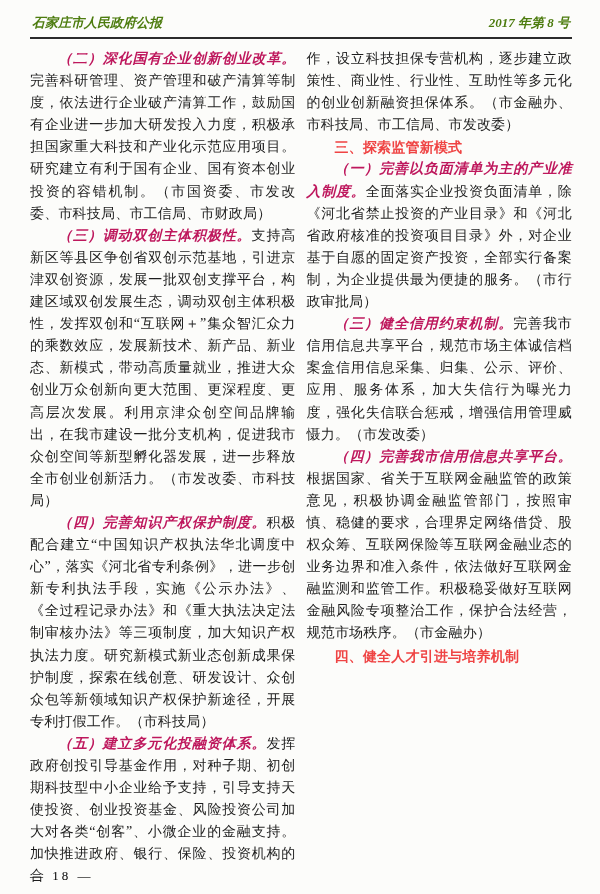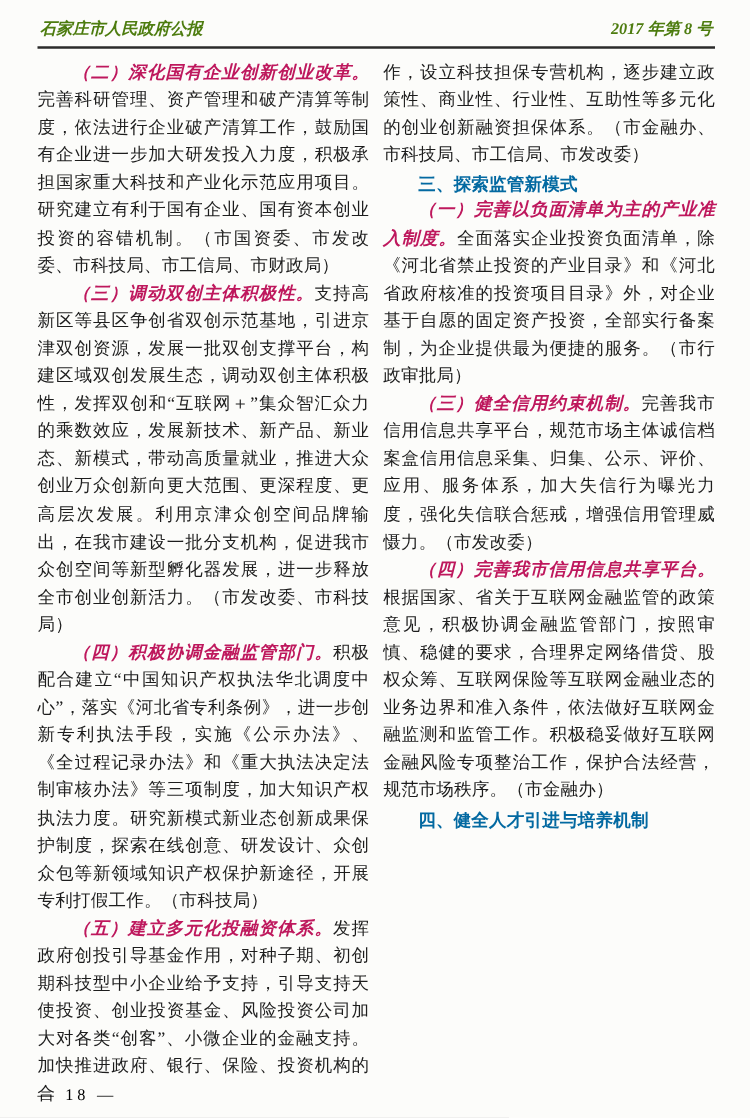--- a/index.html
+++ b/index.html
@@ -34,21 +34,21 @@
   }
   .para{margin:0;text-indent:2em;}
   .para.cont{text-indent:0;}
   .lead{font-style:italic;font-weight:600;color:#be185d;}
   .heading{
     margin:0;
     text-indent:2em;
     font-family:"Liberation Sans","DejaVu Sans",sans-serif;
     font-weight:700;
     font-size:14px;
-    color:#0369a1;
+    color:#ef4444;
   }
   .footer{
     position:absolute;
     left:30px;bottom:10px;
     font-size:13px;
     letter-spacing:3px;
     color:#000000;
   }
 </style>
 </head>
@@ -61,21 +61,21 @@
     <span>2017 年第 8 号</span>
   </div>
 
   <div class="rule"></div>
 
   <div class="columns">
 
     <div class="col">
       <p class="para"><span class="lead">（二）深化国有企业创新创业改革。</span><span>完善科研管理、资产管理和破产清算等制度，依法进行企业破产清算工作，鼓励国有企业进一步加大研发投入力度，积极承担国家重大科技和产业化示范应用项目。研究建立有利于国有企业、国有资本创业投资的容错机制。（市国资委、市发改委、市科技局、市工信局、市财政局）</span></p>
       <p class="para"><span class="lead">（三）调动双创主体积极性。</span><span>支持高新区等县区争创省双创示范基地，引进京津双创资源，发展一批双创支撑平台，构建区域双创发展生态，调动双创主体积极性，发挥双创和“互联网＋”集众智汇众力的乘数效应，发展新技术、新产品、新业态、新模式，带动高质量就业，推进大众创业万众创新向更大范围、更深程度、更高层次发展。利用京津众创空间品牌输出，在我市建设一批分支机构，促进我市众创空间等新型孵化器发展，进一步释放全市创业创新活力。（市发改委、市科技局）</span></p>
-      <p class="para"><span class="lead">（四）积极协调金融监管部门。</span><span>积极配合建立“中国知识产权执法华北调度中心”，落实《河北省专利条例》，进一步创新专利执法手段，实施《公示办法》、《全过程记录办法》和《重大执法决定法制审核办法》等三项制度，加大知识产权执法力度。研究新模式新业态创新成果保护制度，探索在线创意、研发设计、众创众包等新领域知识产权保护新途径，开展专利打假工作。（市科技局）</span></p>
+      <p class="para"><span class="lead">（四）完善知识产权保护制度。</span><span>积极配合建立“中国知识产权执法华北调度中心”，落实《河北省专利条例》，进一步创新专利执法手段，实施《公示办法》、《全过程记录办法》和《重大执法决定法制审核办法》等三项制度，加大知识产权执法力度。研究新模式新业态创新成果保护制度，探索在线创意、研发设计、众创众包等新领域知识产权保护新途径，开展专利打假工作。（市科技局）</span></p>
       <p class="para"><span class="lead">（五）建立多元化投融资体系。</span><span>发挥政府创投引导基金作用，对种子期、初创期科技型中小企业给予支持，引导支持天使投资、创业投资基金、风险投资公司加大对各类“创客”、小微企业的金融支持。加快推进政府、银行、保险、投资机构的合</span></p>
     </div>
 
     <div class="col">
       <p class="para cont"><span>作，设立科技担保专营机构，逐步建立政策性、商业性、行业性、互助性等多元化的创业创新融资担保体系。（市金融办、市科技局、市工信局、市发改委）</span></p>
       <p class="heading">三、探索监管新模式</p>
       <p class="para"><span class="lead">（一）完善以负面清单为主的产业准入制度。</span><span>全面落实企业投资负面清单，除《河北省禁止投资的产业目录》和《河北省政府核准的投资项目目录》外，对企业基于自愿的固定资产投资，全部实行备案制，为企业提供最为便捷的服务。（市行政审批局）</span></p>
       <p class="para"><span class="lead">（三）健全信用约束机制。</span><span>完善我市信用信息共享平台，规范市场主体诚信档案盒信用信息采集、归集、公示、评价、应用、服务体系，加大失信行为曝光力度，强化失信联合惩戒，增强信用管理威慑力。（市发改委）</span></p>
       <p class="para"><span class="lead">（四）完善我市信用信息共享平台。</span><span>根据国家、省关于互联网金融监管的政策意见，积极协调金融监管部门，按照审慎、稳健的要求，合理界定网络借贷、股权众筹、互联网保险等互联网金融业态的业务边界和准入条件，依法做好互联网金融监测和监管工作。积极稳妥做好互联网金融风险专项整治工作，保护合法经营，规范市场秩序。（市金融办）</span></p>
       <p class="heading">四、健全人才引进与培养机制</p>

